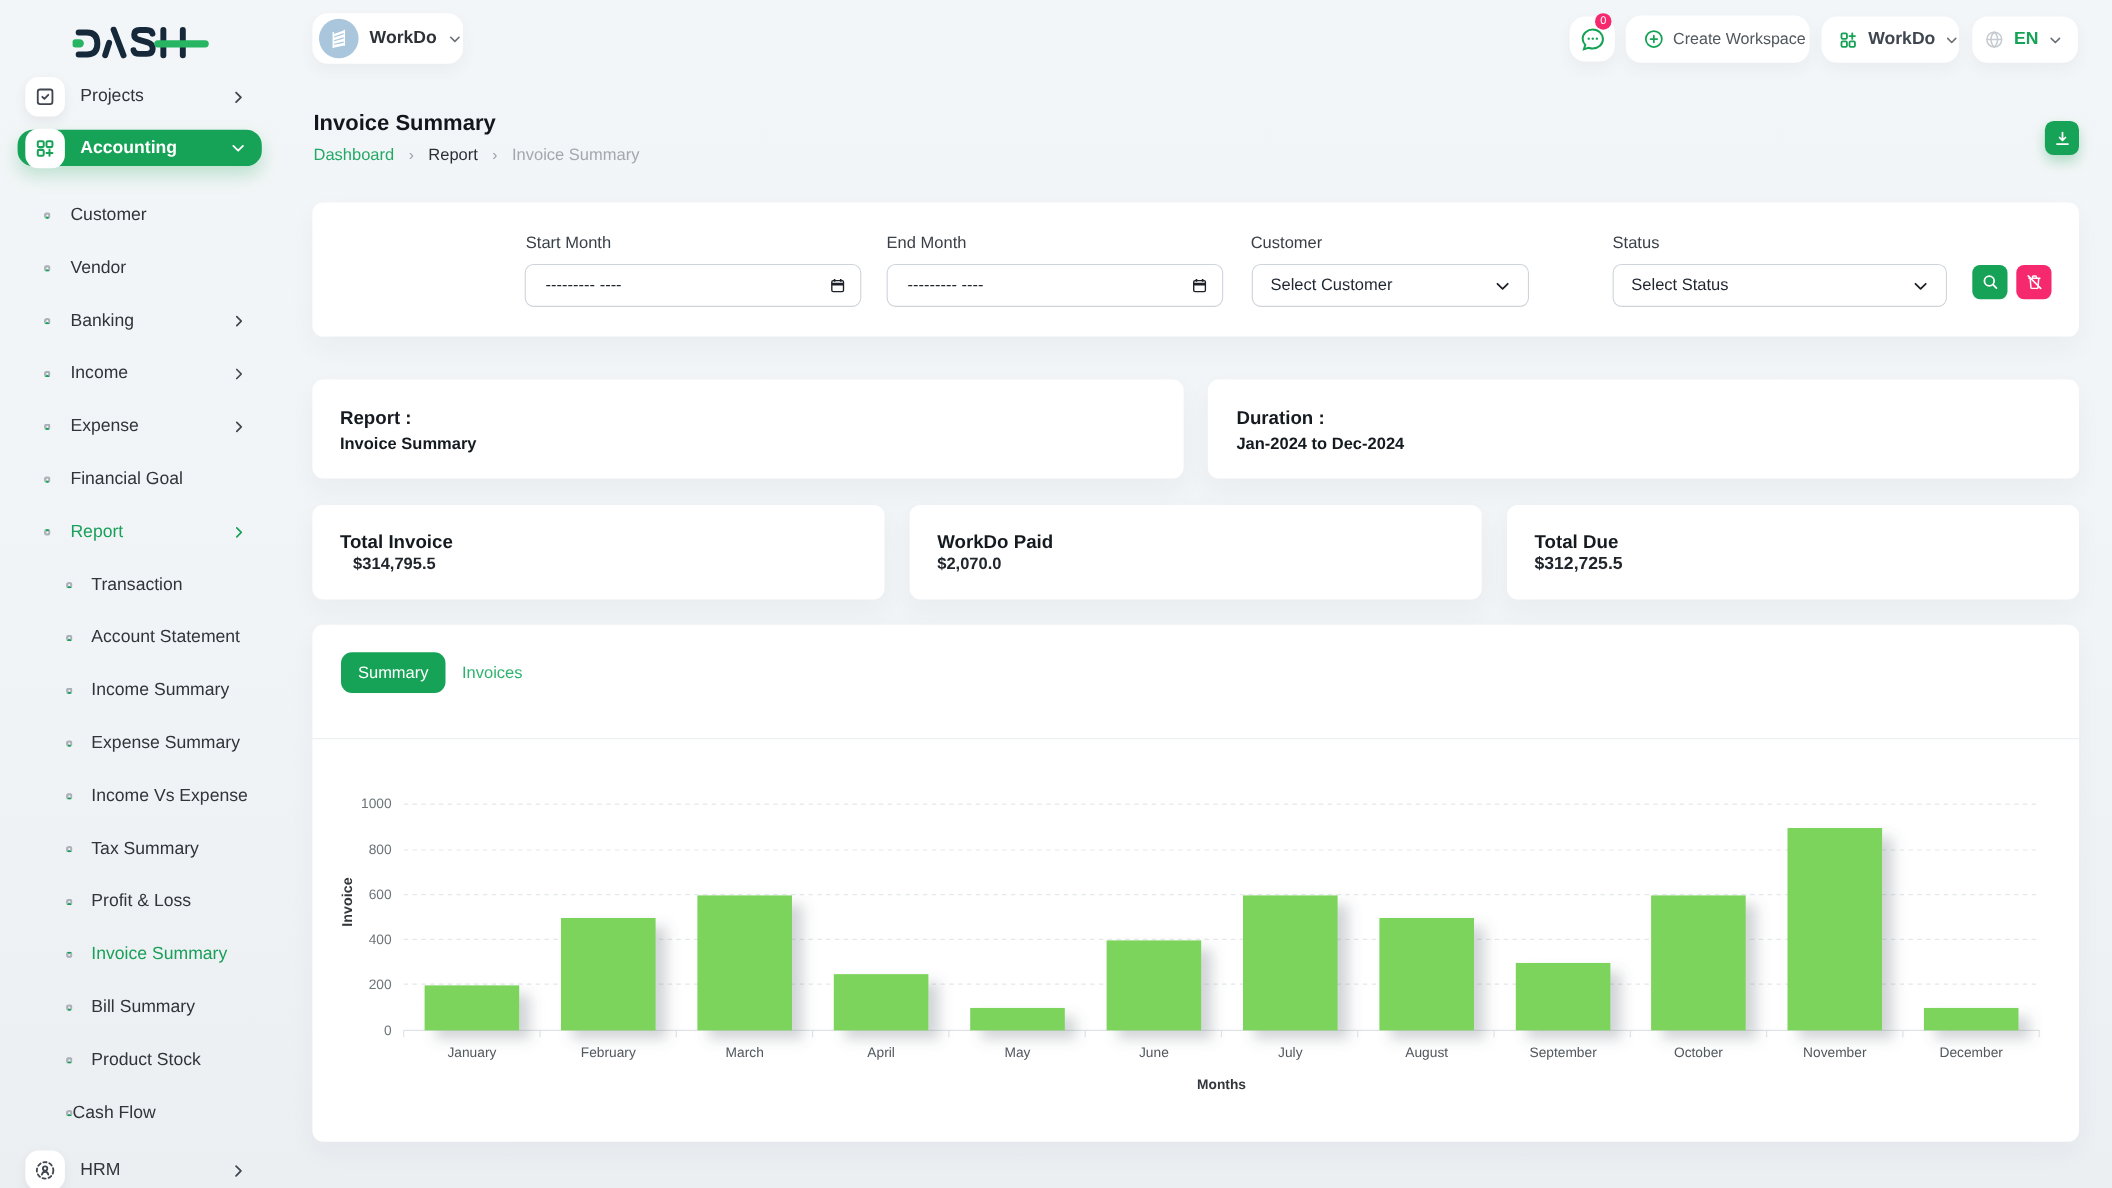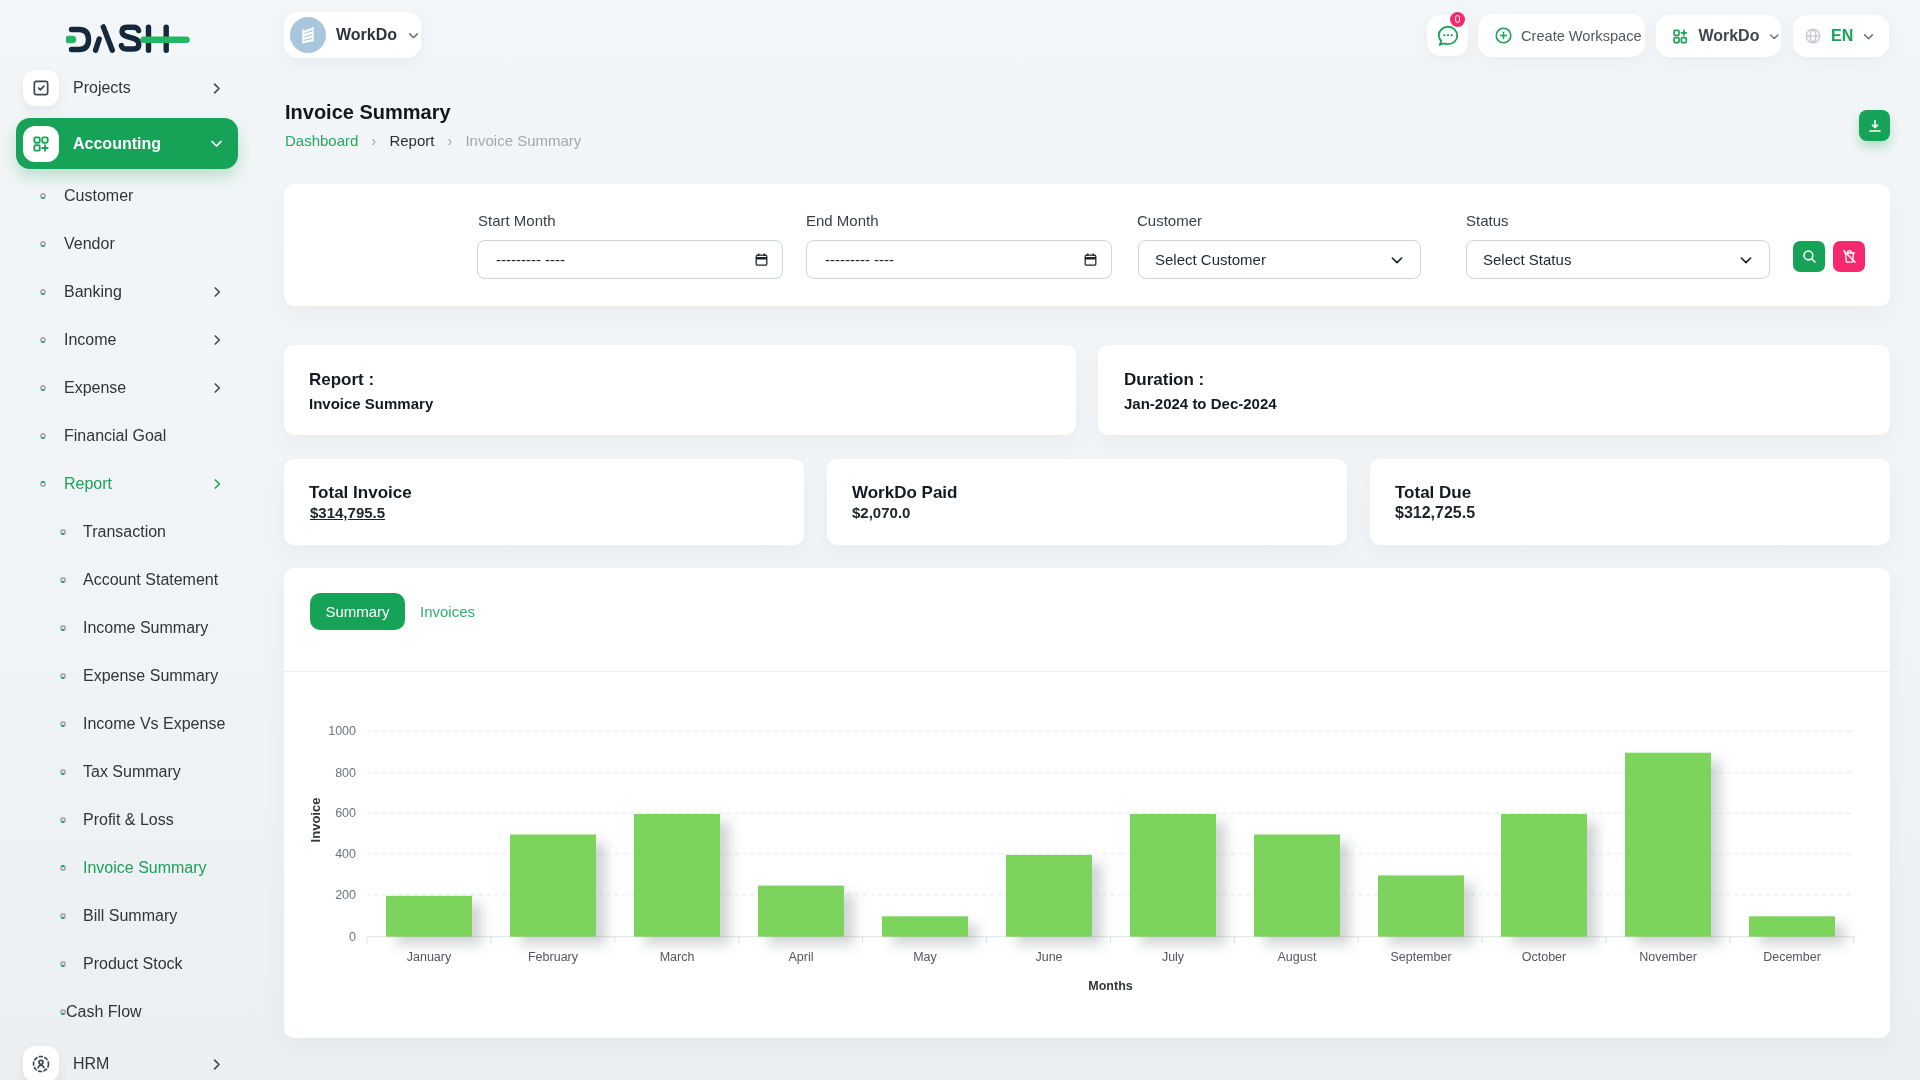--- a/index.html
+++ b/index.html
@@ -46,21 +46,21 @@
         <rect x="4" y="4" width="16" height="16" rx="2.5"></rect>
         <path d="M9 12l2.2 2.2L15.5 9.8"></path>
       </svg>
   </div>
   <span class="txt" style="margin-left:14px;">Projects</span>
   <svg class="chev" width="15" height="15" viewBox="0 0 24 24" fill="none" stroke="#3f4650" stroke-width="2.6" stroke-linecap="round" stroke-linejoin="round">
       <path d="M9 5l7 7-7 7"></path>
     </svg>
 </div>
 
-<div class="mi" style="top:118px; height:51px; background:#17a357; border-radius:14px; box-shadow:0 8px 16px rgba(23,163,87,0.25);">
+<div class="mi" style="top:118px; height:33px; background:#17a357; border-radius:14px; box-shadow:0 8px 16px rgba(23,163,87,0.25);">
   <div class="chipicon" style="margin-left:7px; box-shadow:none;">
     <svg width="20" height="20" viewBox="0 0 24 24" fill="none" stroke="#17a357" stroke-width="2.2" stroke-linecap="round" stroke-linejoin="round">
         <rect x="4" y="4" width="6.5" height="6.5" rx="1.5"></rect>
         <rect x="13.5" y="4" width="6.5" height="6.5" rx="1.5"></rect>
         <rect x="4" y="13.5" width="6.5" height="6.5" rx="1.5"></rect>
         <path d="M16.8 13.5v6.5M13.5 16.8h6.5"></path>
       </svg>
   </div>
   <span class="txt" style="margin-left:14px; color:#fff; font-weight:700;">Accounting</span>
   <svg class="chev" width="15" height="15" viewBox="0 0 24 24" fill="none" stroke="#fff" stroke-width="2.6" stroke-linecap="round" stroke-linejoin="round">
@@ -261,21 +261,21 @@
     </svg>
 </div>
 <div class="finput" style="left:806px; top:240px; width:306px;">
   <span style="margin-left:18px;">--------- ----</span>
   <svg style="position:absolute; right:13px;" width="15" height="15" viewBox="0 0 24 24" fill="none" stroke="#1c2127" stroke-width="2">
       <rect x="3.5" y="5" width="17" height="16" rx="2"></rect>
       <path d="M3.5 10h17" stroke-width="4"></path>
       <path d="M7.5 2.5v4M16.5 2.5v4" stroke-width="2.4"></path>
     </svg>
 </div>
-<div class="finput" style="left:1138px; top:240px; width:283px;">
+<div class="finput" style="left:1138px; top:240px; width:252px;">
   <span style="margin-left:16px;">Select Customer</span>
   <svg style="position:absolute; right:15px;" width="16" height="16" viewBox="0 0 24 24" fill="none" stroke="#1c2127" stroke-width="2.4" stroke-linecap="round" stroke-linejoin="round">
       <path d="M5 9l7 7 7-7"></path>
     </svg>
 </div>
 <div class="finput" style="left:1466px; top:240px; width:304px;">
   <span style="margin-left:16px;">Select Status</span>
   <svg style="position:absolute; right:15px;" width="16" height="16" viewBox="0 0 24 24" fill="none" stroke="#1c2127" stroke-width="2.4" stroke-linecap="round" stroke-linejoin="round">
       <path d="M5 9l7 7 7-7"></path>
     </svg>
@@ -298,21 +298,21 @@
 <div class="card" style="left:1098px; top:345px; width:792px; height:90px;"></div>
 <div class="abs" style="left:309px; top:370px; font-size:17px; font-weight:700; color:#141a20;">Report :</div>
 <div class="abs" style="left:309px; top:395px; font-size:15px; font-weight:700; color:#141a20;">Invoice Summary</div>
 <div class="abs" style="left:1124px; top:370px; font-size:17px; font-weight:700; color:#141a20;">Duration :</div>
 <div class="abs" style="left:1124px; top:395px; font-size:15px; font-weight:700; color:#141a20;">Jan-2024 to Dec-2024</div>
 
 <div class="card" style="left:284px; top:459px; width:520px; height:86px;"></div>
 <div class="card" style="left:827px; top:459px; width:520px; height:86px;"></div>
 <div class="card" style="left:1370px; top:459px; width:520px; height:86px;"></div>
 <div class="abs" style="left:309px; top:483px; font-size:17px; font-weight:700; color:#141a20;">Total Invoice</div>
-<div class="abs" style="left:310px; top:504px; font-size:15px; font-weight:600; color:#20262c;text-decoration:underline;">$314,795.5</div>
+<div class="abs" style="left:321px; top:504px; font-size:15px; font-weight:600; color:#20262c;">$314,795.5</div>
 <div class="abs" style="left:852px; top:483px; font-size:17px; font-weight:700; color:#141a20;">WorkDo Paid</div>
 <div class="abs" style="left:852px; top:504px; font-size:15px; font-weight:600; color:#20262c;">$2,070.0</div>
 <div class="abs" style="left:1395px; top:483px; font-size:17px; font-weight:700; color:#141a20;">Total Due</div>
 <div class="abs" style="left:1395px; top:504px; font-size:16px; font-weight:600; color:#20262c;">$312,725.5</div>
 
 <div class="card" style="left:284px; top:568px; width:1606px; height:470px;"></div>
 <div class="abs" style="left:310px; top:593px; width:95px; height:37px; background:#17a357; border-radius:10px; color:#fff; font-size:15px; display:flex; align-items:center; justify-content:center;">Summary</div>
 <div class="abs" style="left:420px; top:603px; font-size:15px; color:#2eb36e;">Invoices</div>
 <div class="abs" style="left:284px; top:671px; width:1606px; height:1px; background:#eceff1;"></div>
 

